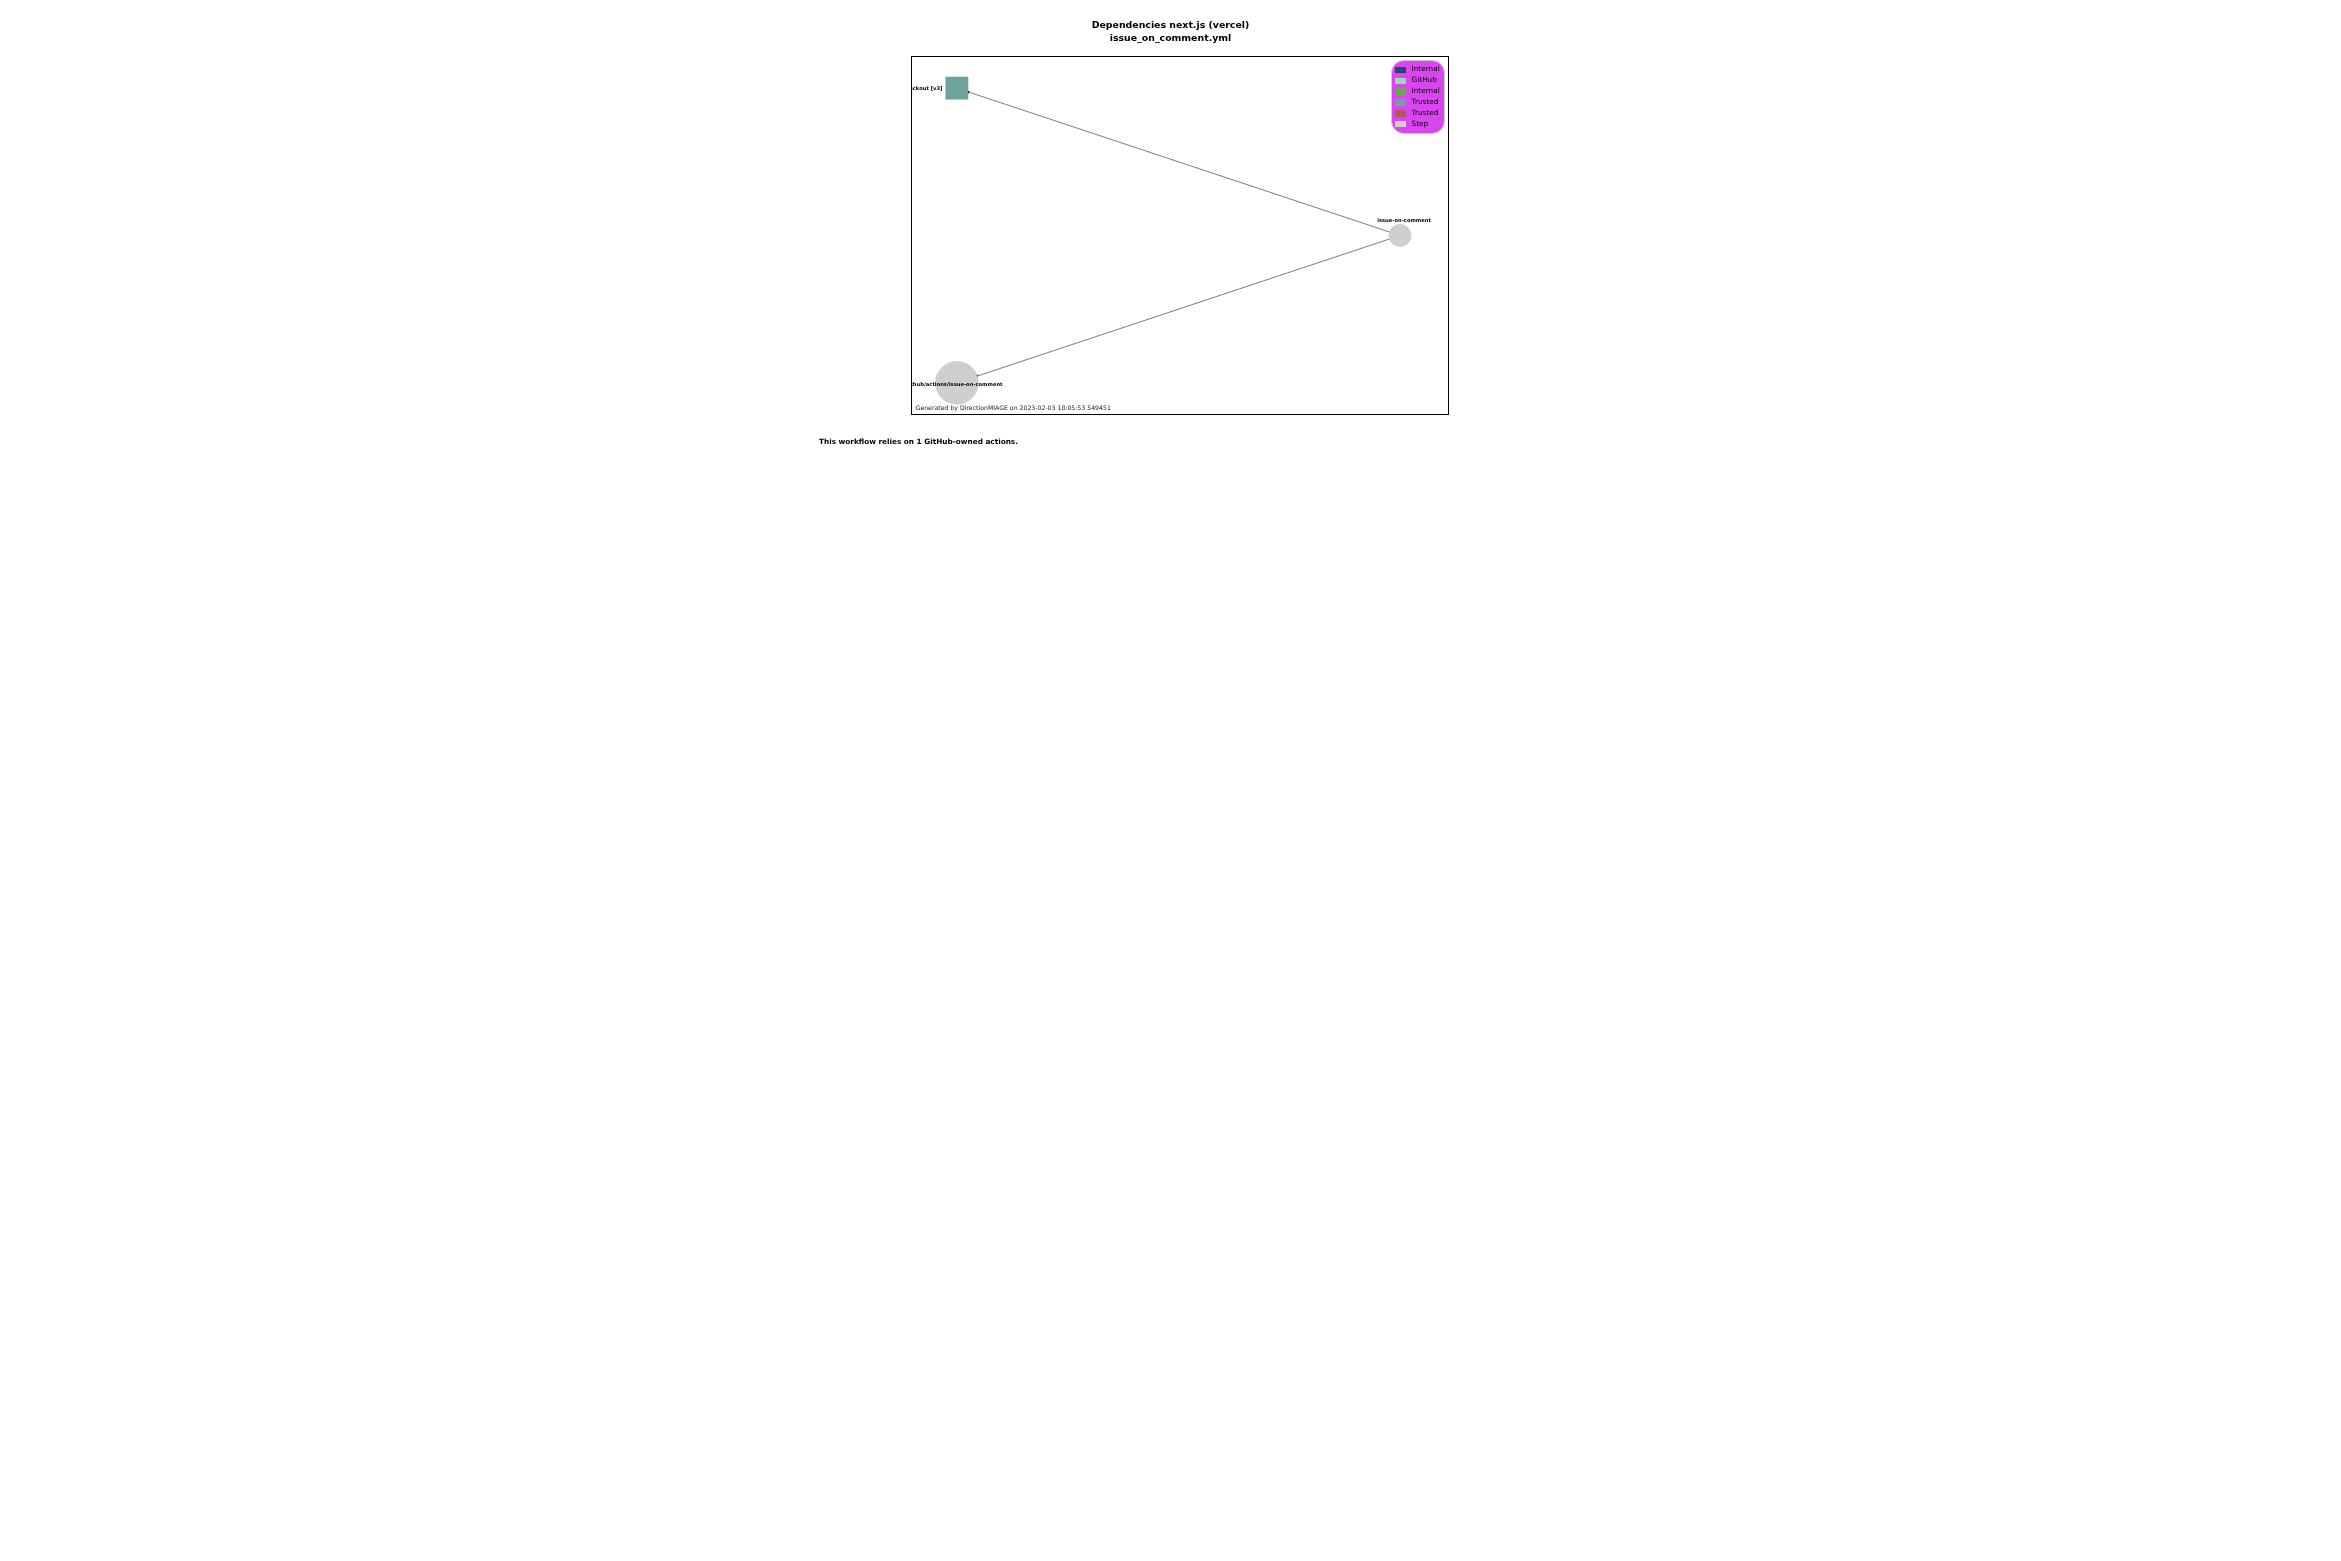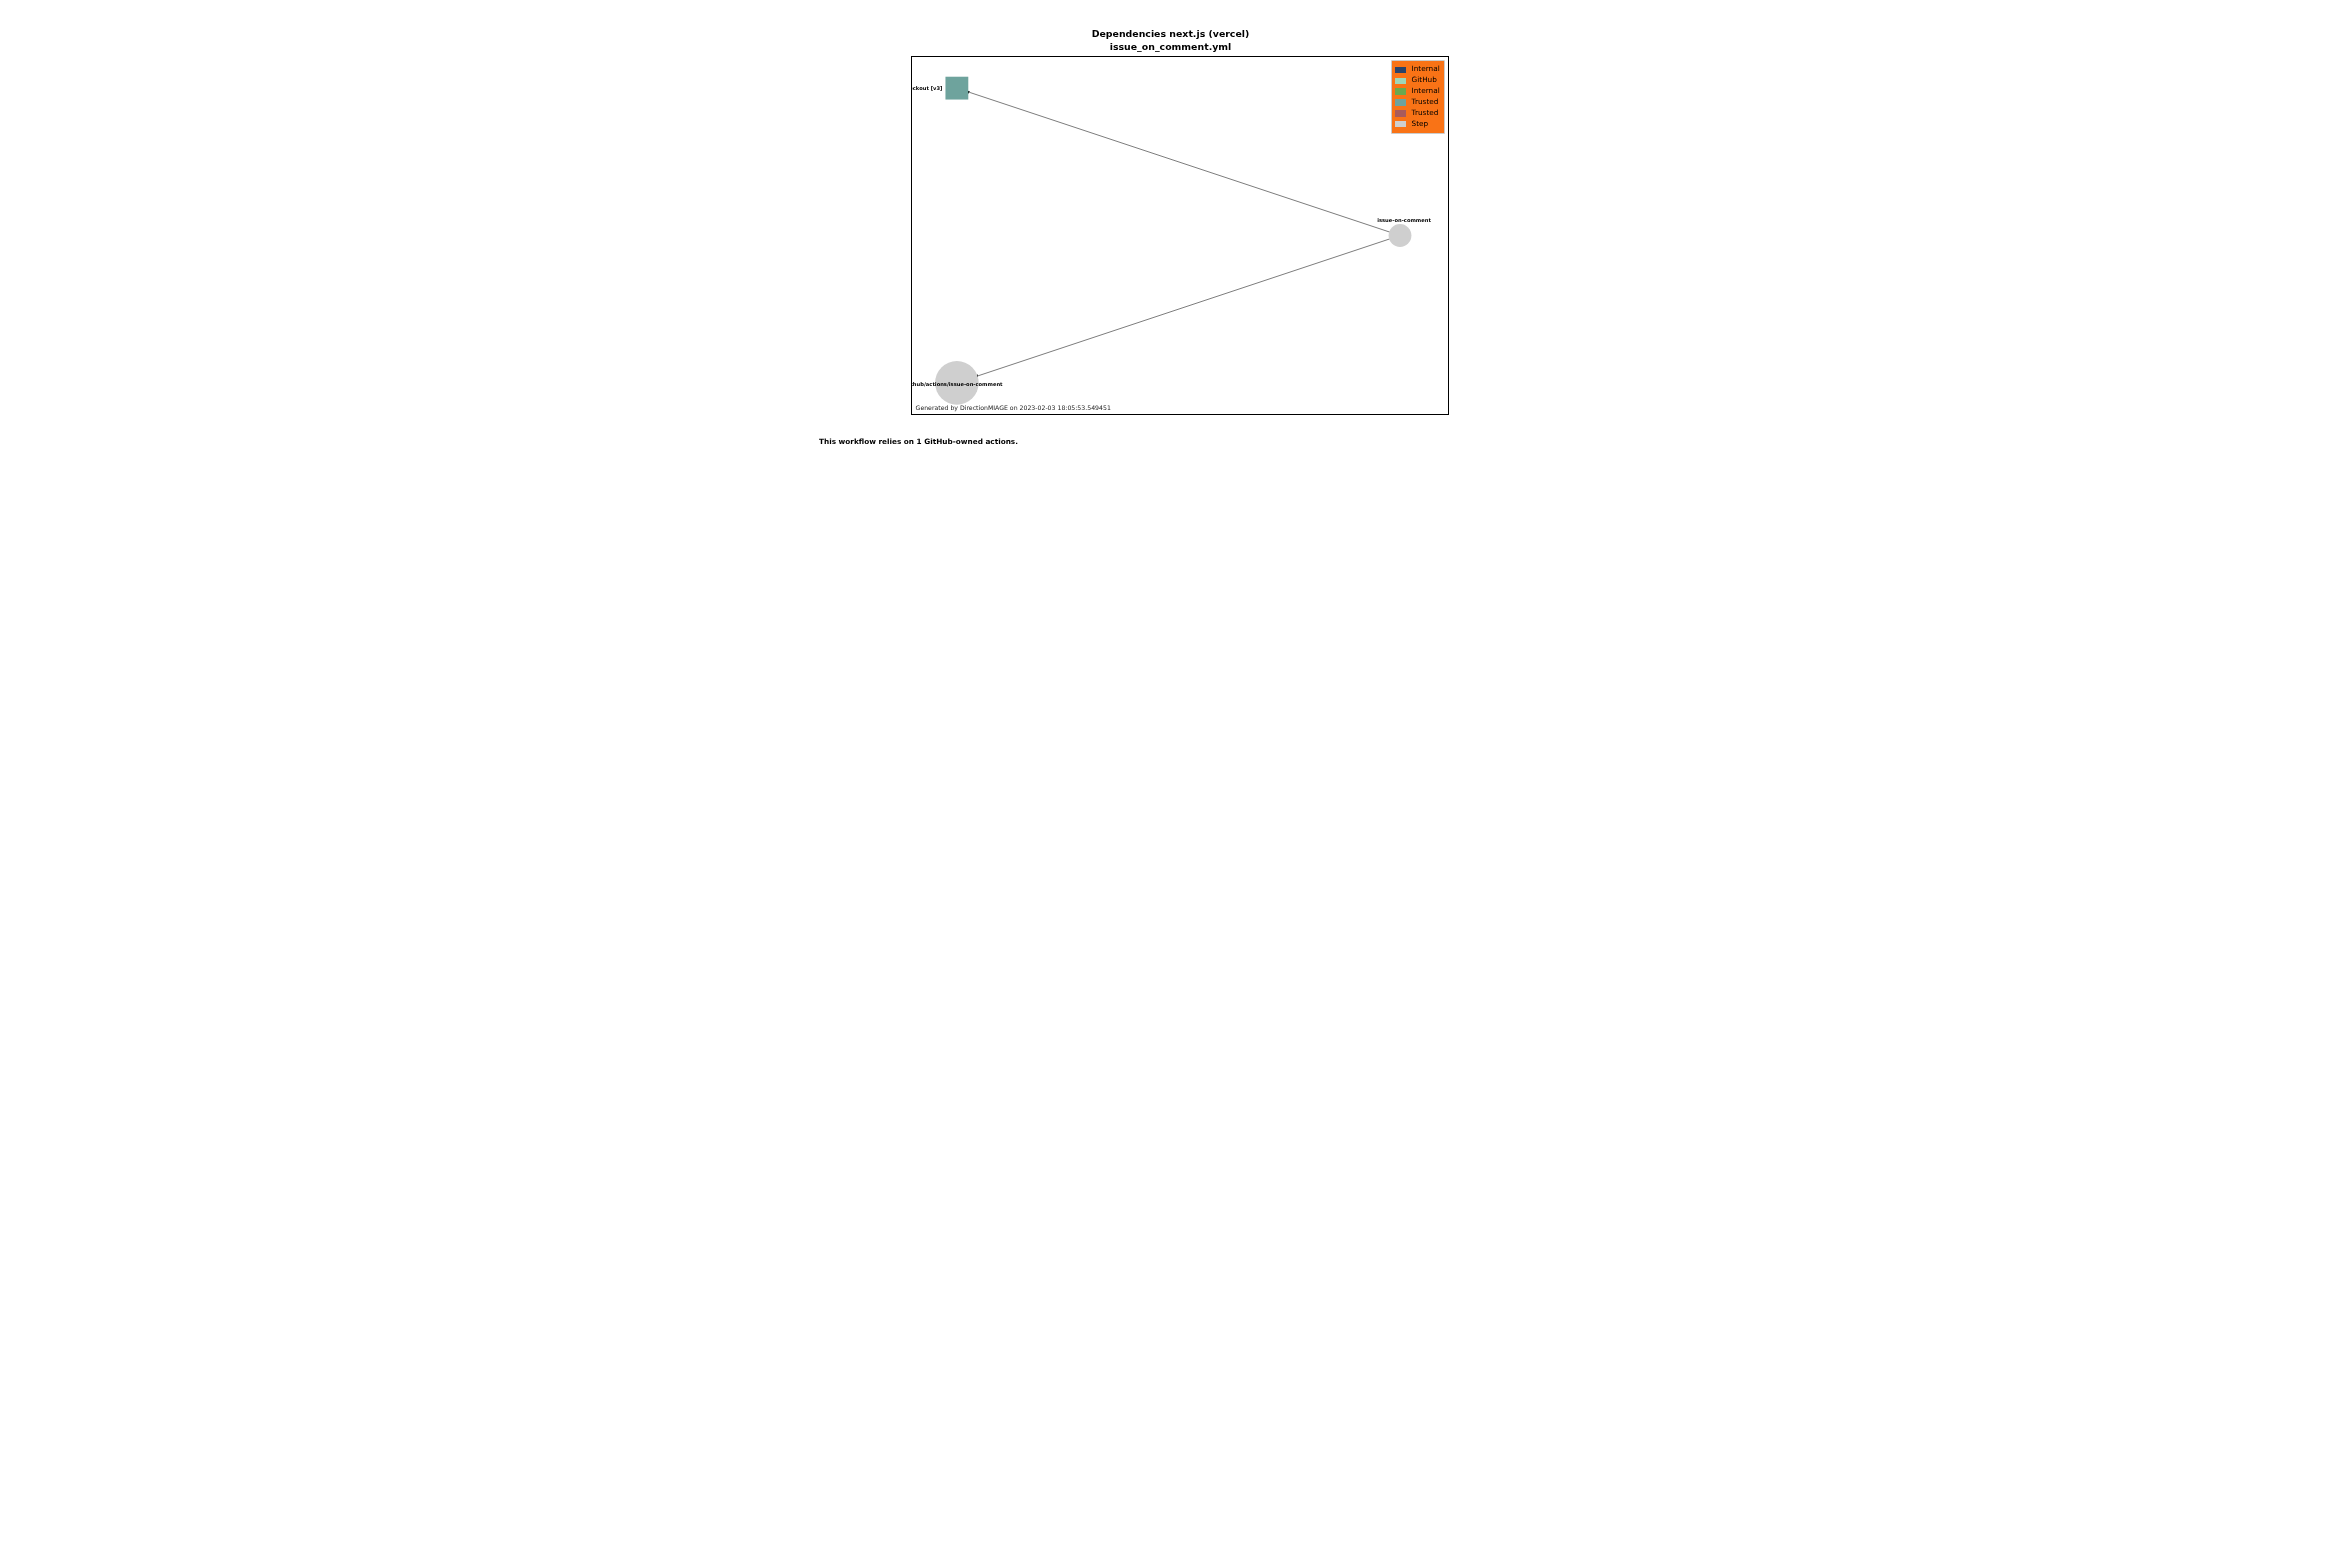--- a/index.html
+++ b/index.html
@@ -1,22 +1,22 @@
 <!DOCTYPE html>
 <html style="font-size:8.3px"><head>
 <meta charset="utf-8">
 <style>
 html, body { margin: 0; padding: 0; background: #fff; font-family: "DejaVu Sans", Arial, sans-serif; }
 .wrap { width: 703px; height: 468px; margin: 0 auto; position: relative; }
-.title-block { text-align: center; padding-top: 28px; }
+.title-block { text-align: center; padding-top: 19px; }
 .title-block h1 { font-size: 9.4px; font-weight: 700; margin: 0; line-height: 1.35; }
 .plot-frame { position: absolute; left: 92px; top: 56px; width: 538px; height: 359px; border: 0.5px solid #000; box-sizing: border-box; }
 .svg-canvas { position: absolute; left: 0; top: 0; width: 100%; height: 100%; }
 .node-label { font-size: 10px; font-weight: 700; fill: #000; }
-.legend { position: absolute; right: 3.1px; top: 3.1px; background: #f97316; border: 0.5px solid #ccc; border-radius: 1px; padding: 3.1px 4.2px 3.1px 3.1px; }
+.legend { position: absolute; right: 3.1px; top: 3.1px; background: #d946ef; border: 0.5px solid #ccc; border-radius: 13px; padding: 3.1px 4.2px 3.1px 3.1px; }
 .legend-row { display: flex; align-items: center; gap: 5.2px; font-size: 7.3px; line-height: 1.5; }
 .swatch { width: 11.4px; height: 6.2px; }
 .footer-note { position: absolute; left: 3.6px; bottom: 2.6px; font-size: 6.2px; color: #222; }
 .caption { font-weight: 700; font-size: 7.3px; position: absolute; left: 0; right: 0; top: 437px; }
 </style>
 </head>
 <body>
 
 <div class="wrap">
   <div class="title-block">

